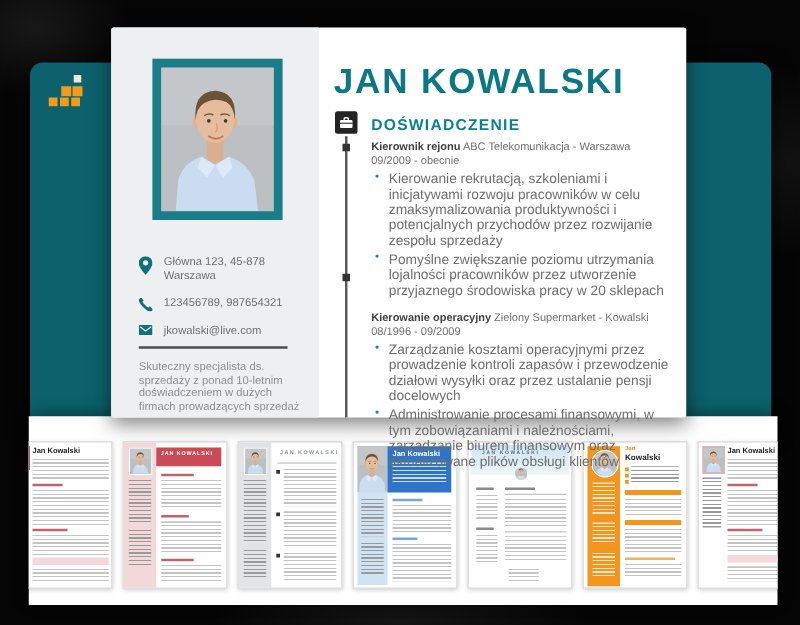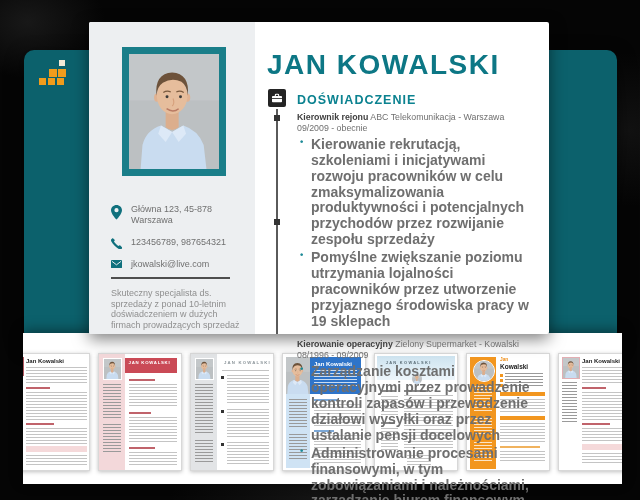--- a/index.html
+++ b/index.html
@@ -53,21 +53,21 @@
   .timeline{left:187px;top:85px;width:1.5px;height:227px;background:#5a5a5a;}
   .tl-mark{width:6px;height:6px;background:#333333;left:184.5px;}
   .mk1{top:93px;} .mk2{top:197px;}
 
   .jobs{left:208px;top:90px;width:238px;}
   .job{margin-bottom:10px;font-size:8.8px;}
   .jt{line-height:1.2;color:#6f6f6f;}
   .jt b{color:#414141;}
   .jd{line-height:1.2;color:#6f6f6f;}
   .bullets{margin:4px 0 0 0;padding:0 0 0 14px;list-style:none;}
-  .bullets li{position:relative;margin-bottom:2.5px;line-height:1.13;color:#6f6f6f;font-size:14px;font-weight:bold;}
+  .bullets li{position:relative;margin-bottom:2.5px;line-height:1.13;color:#6f6f6f;font-size:11px;}
   .bullets li::before{content:"•";position:absolute;left:-11px;top:-0.5px;color:#1d8a97;font-size:9.5px;}
 
   
   .strip{left:23px;top:333px;width:599px;height:151px;background:#ffffff;overflow:hidden;z-index:2;
          box-shadow:0 -3px 12px rgba(0,0,0,.4);}
   .thumbrow{position:absolute;left:-17px;top:20px;display:flex;gap:8px;}
   .thumb{position:relative;width:84px;height:118px;background:#fff;flex:0 0 84px;
          border:1px solid #d8d8d8;box-sizing:border-box;box-shadow:0 1px 4px rgba(0,0,0,.25);
          overflow:hidden;cursor:pointer;}
   .thumb .abs{position:absolute;}
@@ -199,21 +199,21 @@
 
   <div class="abs jobs">
     <div class="job">
       <div class="jt">
         <b>Kierownik rejonu</b>
         <span>ABC Telekomunikacja - Warszawa</span>
       </div>
       <div class="jd">09/2009 - obecnie</div>
       <ul class="bullets">
         <li>Kierowanie rekrutacją, szkoleniami i inicjatywami rozwoju pracowników w celu zmaksymalizowania produktywności i potencjalnych przychodów przez rozwijanie zespołu sprzedaży</li>
-        <li>Pomyślne zwiększanie poziomu utrzymania lojalności pracowników przez utworzenie przyjaznego środowiska pracy w 19 sklepach</li>
+        <li>Pomyślne zwiększanie poziomu utrzymania lojalności pracowników przez utworzenie przyjaznego środowiska pracy w 20 sklepach</li>
       </ul>
     </div>
     <div class="job">
       <div class="jt">
         <b>Kierowanie operacyjny</b>
         <span>Zielony Supermarket - Kowalski</span>
       </div>
       <div class="jd">08/1996 - 09/2009</div>
       <ul class="bullets">
         <li>Zarządzanie kosztami operacyjnymi przez prowadzenie kontroli zapasów i przewodzenie działowi wysyłki oraz przez ustalanie pensji docelowych</li>

